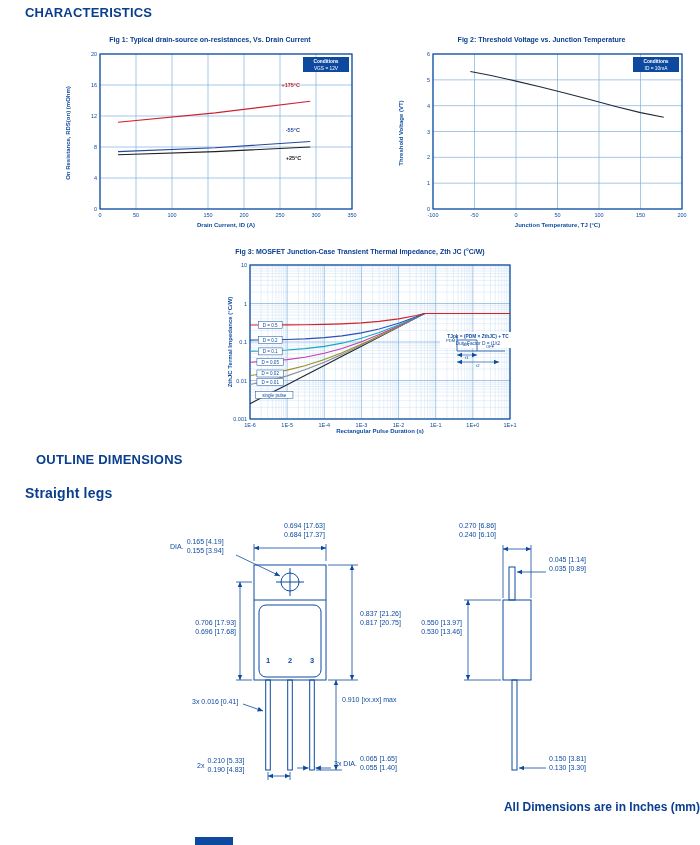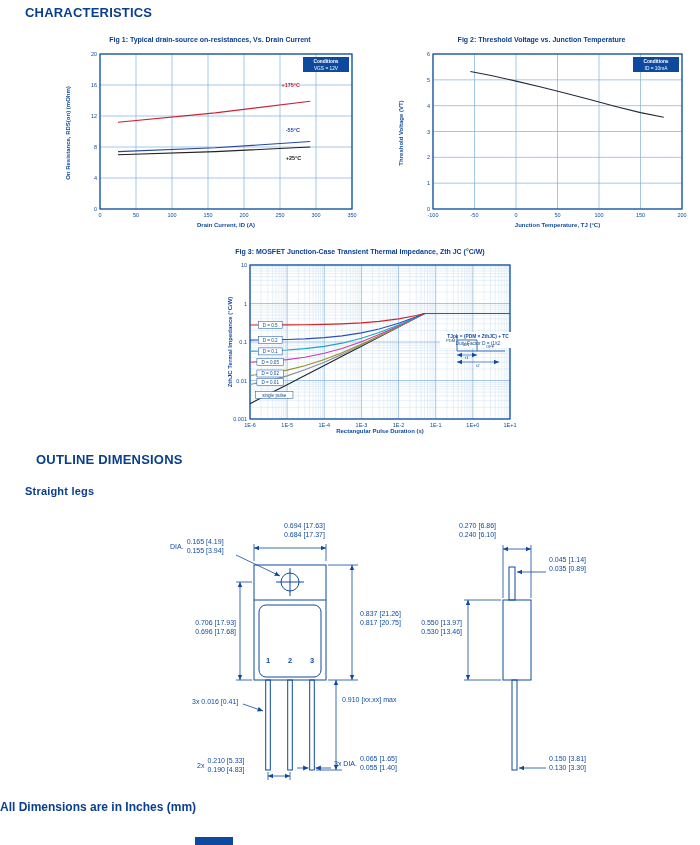--- a/index.html
+++ b/index.html
@@ -1,40 +1,40 @@
 <!DOCTYPE html>
 <html><head>
 <meta charset="utf-8">
 <style>
   *{margin:0;padding:0;box-sizing:border-box}
   html,body{background:#ffffff}
   #page{position:relative;width:700px;height:845px;background:#fff;
         font-family:"Liberation Sans",sans-serif;overflow:hidden;color:#0d4a9f}
   .hd{position:absolute;font-size:13px;font-weight:bold;color:#0a3e8f;letter-spacing:.2px;white-space:nowrap}
-  .hd.sub{font-size:11px}
+  .hd.sub{font-size:14px}
   figure.chart{position:absolute;margin:0}
   figure.chart svg{position:absolute;overflow:visible}
   .ctitle{position:absolute;left:0;top:0;width:100%;text-align:center;font-size:7px;
           font-weight:bold;color:#0a3e8f;white-space:nowrap}
   .xlab{position:absolute;text-align:center;font-size:6px;font-weight:bold;color:#0d4a9f;white-space:nowrap}
   .ylab{position:absolute;height:10px;text-align:center;font-size:6px;font-weight:bold;
         color:#0d4a9f;transform:rotate(-90deg);white-space:nowrap}
   .fig3-note{position:absolute;left:240px;top:84px;width:76px;background:#fff;
              display:flex;flex-direction:column;align-items:center;gap:2px;
              font-size:4.8px;color:#0d4a9f;padding:2px 1px;text-align:center}
   .fig3-note .formula{font-weight:bold;white-space:nowrap}
   .outline{position:absolute}
   .outline .osvg{position:absolute;left:0;top:0}
   .dim-labels{position:absolute;left:0;top:0;width:100%;height:100%}
   .dim{position:absolute;display:flex;align-items:center;gap:3px;font-size:7px;
        line-height:1.3;color:#0d4a9f;white-space:nowrap}
   .dim .stack{display:flex;flex-direction:column}
   .dim.r{transform:translateX(-100%)}
   .dim.pin{font-weight:bold;font-size:7.5px;transform:translateX(-50%)}
-  .footer-note{position:absolute;left:0;top:800px;width:700px;text-align:left;
+  .footer-note{position:absolute;left:0;top:800px;width:700px;text-align:right;
                font-size:12px;font-weight:bold;color:#0a3e8f}
   .footer-bar{position:absolute;background:#0d4a9f}
   svg text{font-family:"Liberation Sans",sans-serif}
 </style>
 </head>
 <body>
 
 <div id="page">
 
   <svg width="0" height="0" style="position:absolute" aria-hidden="true">

